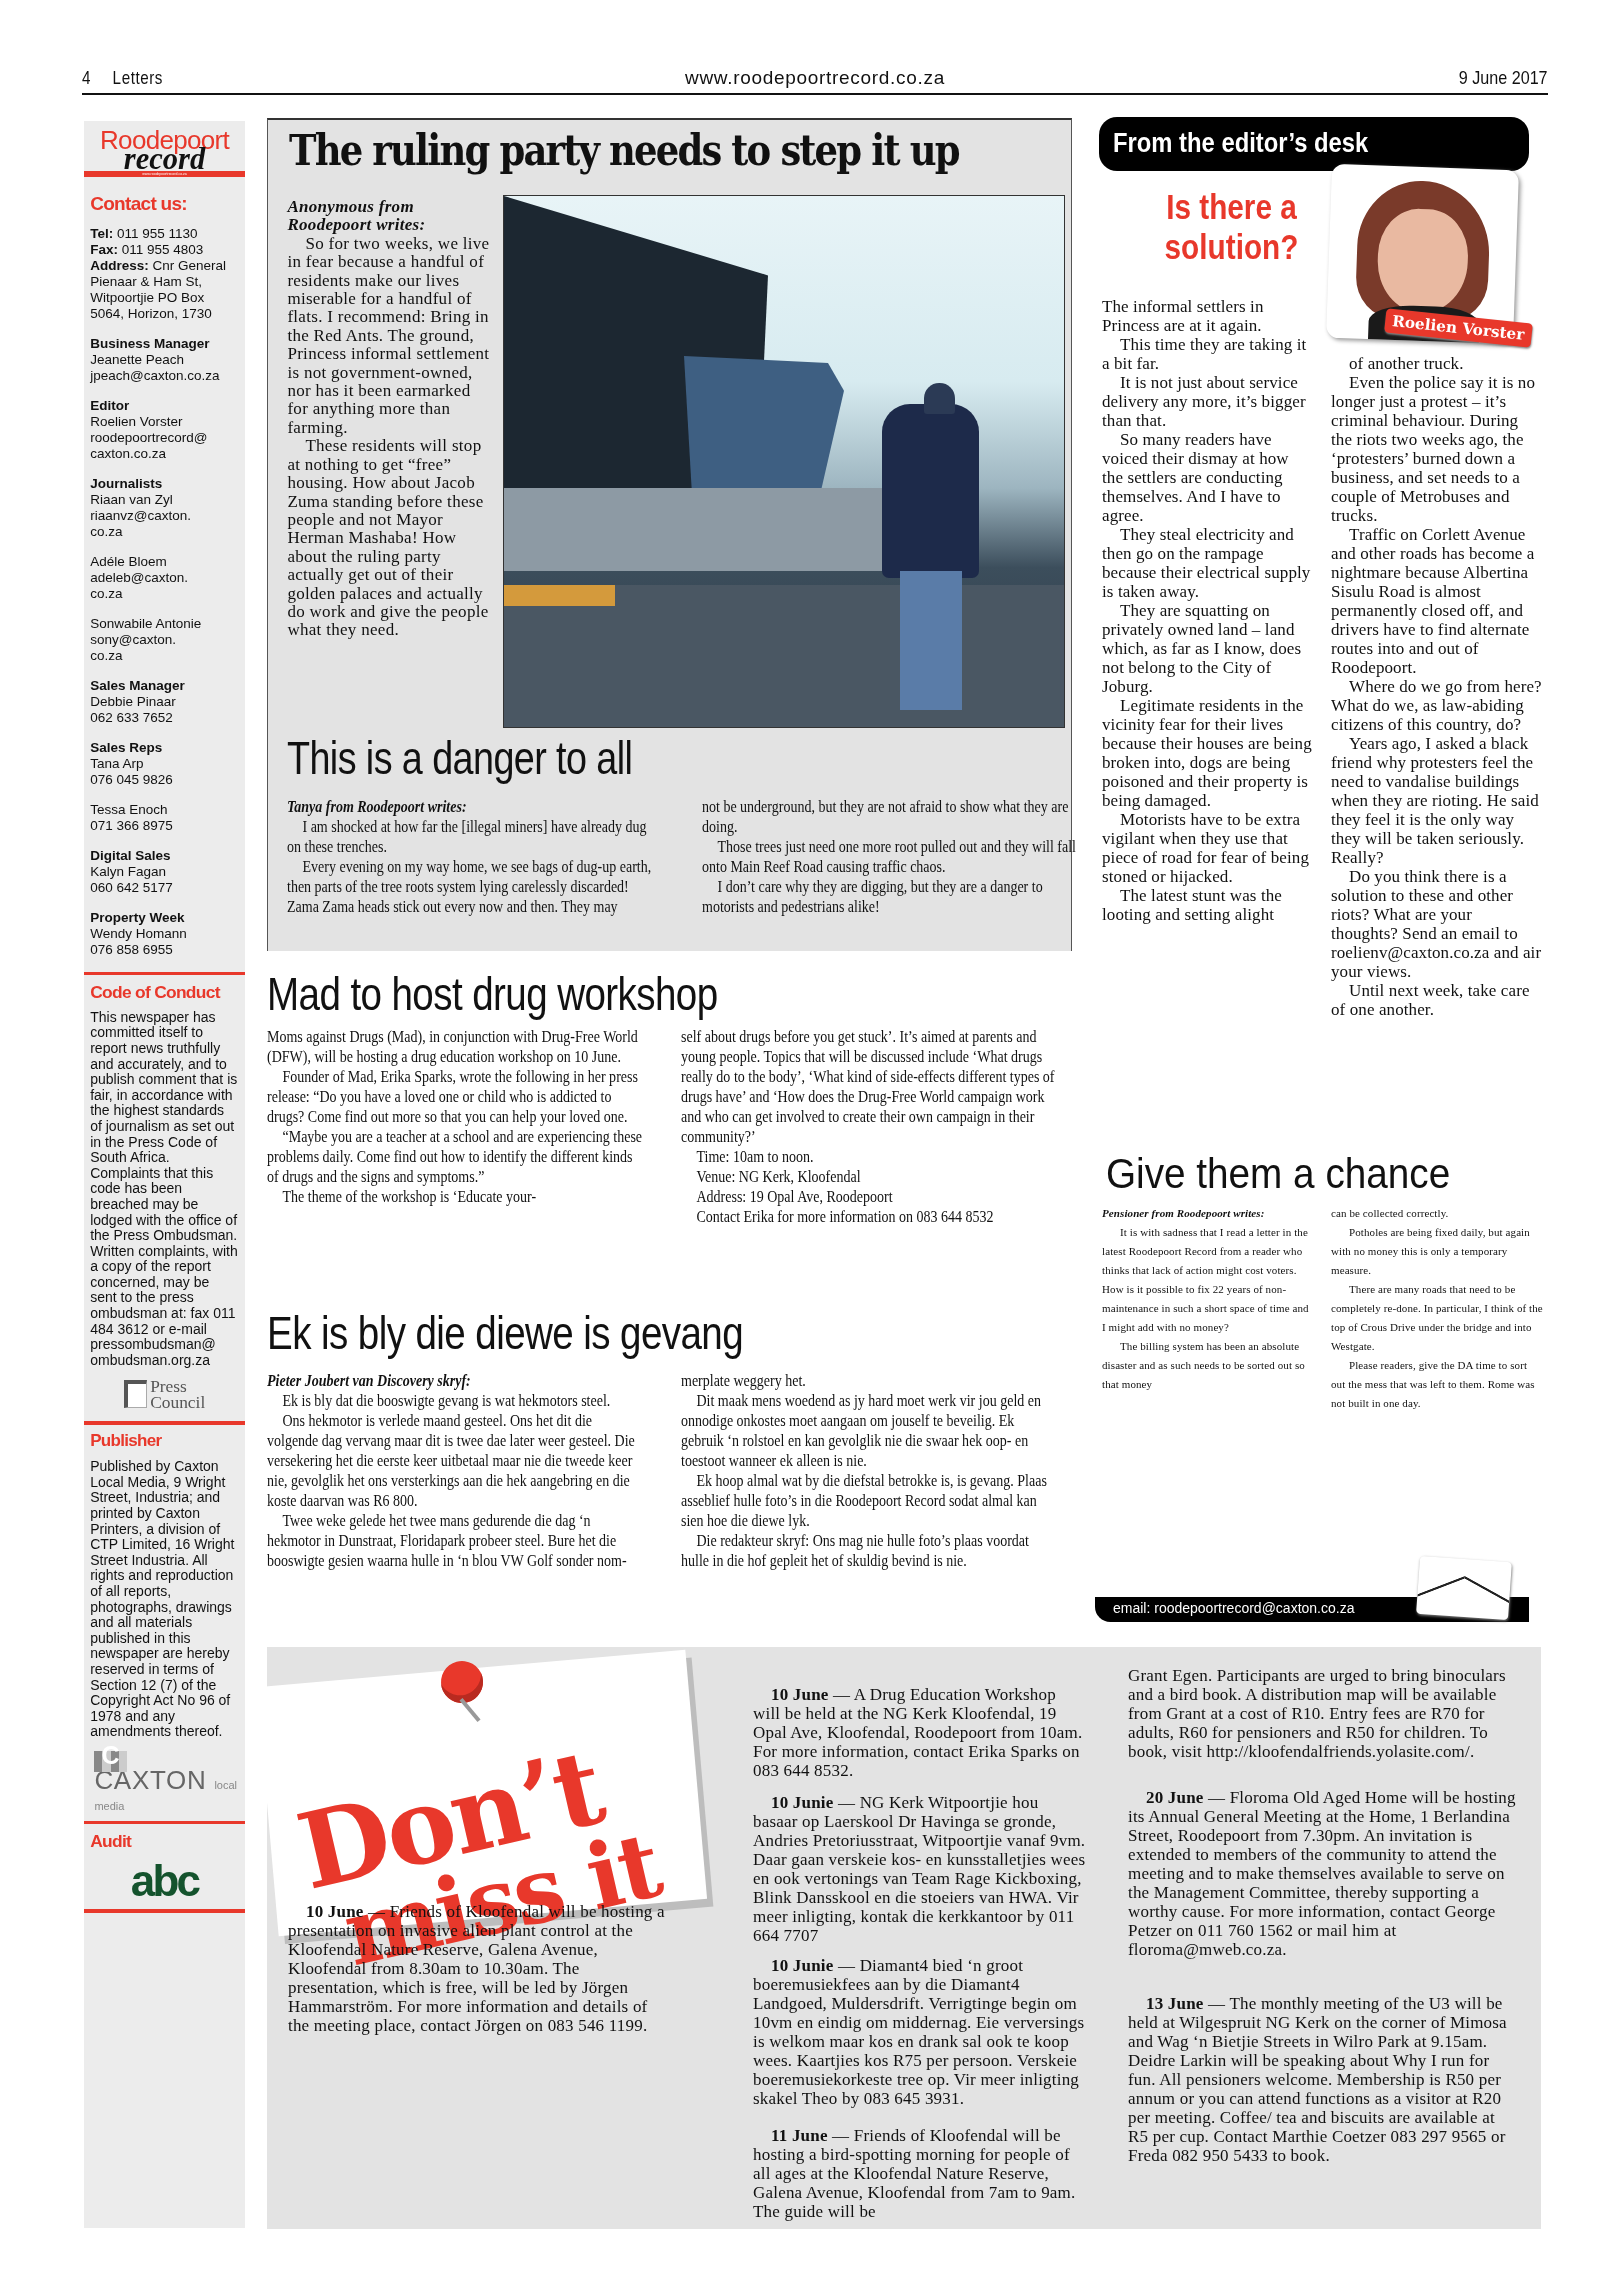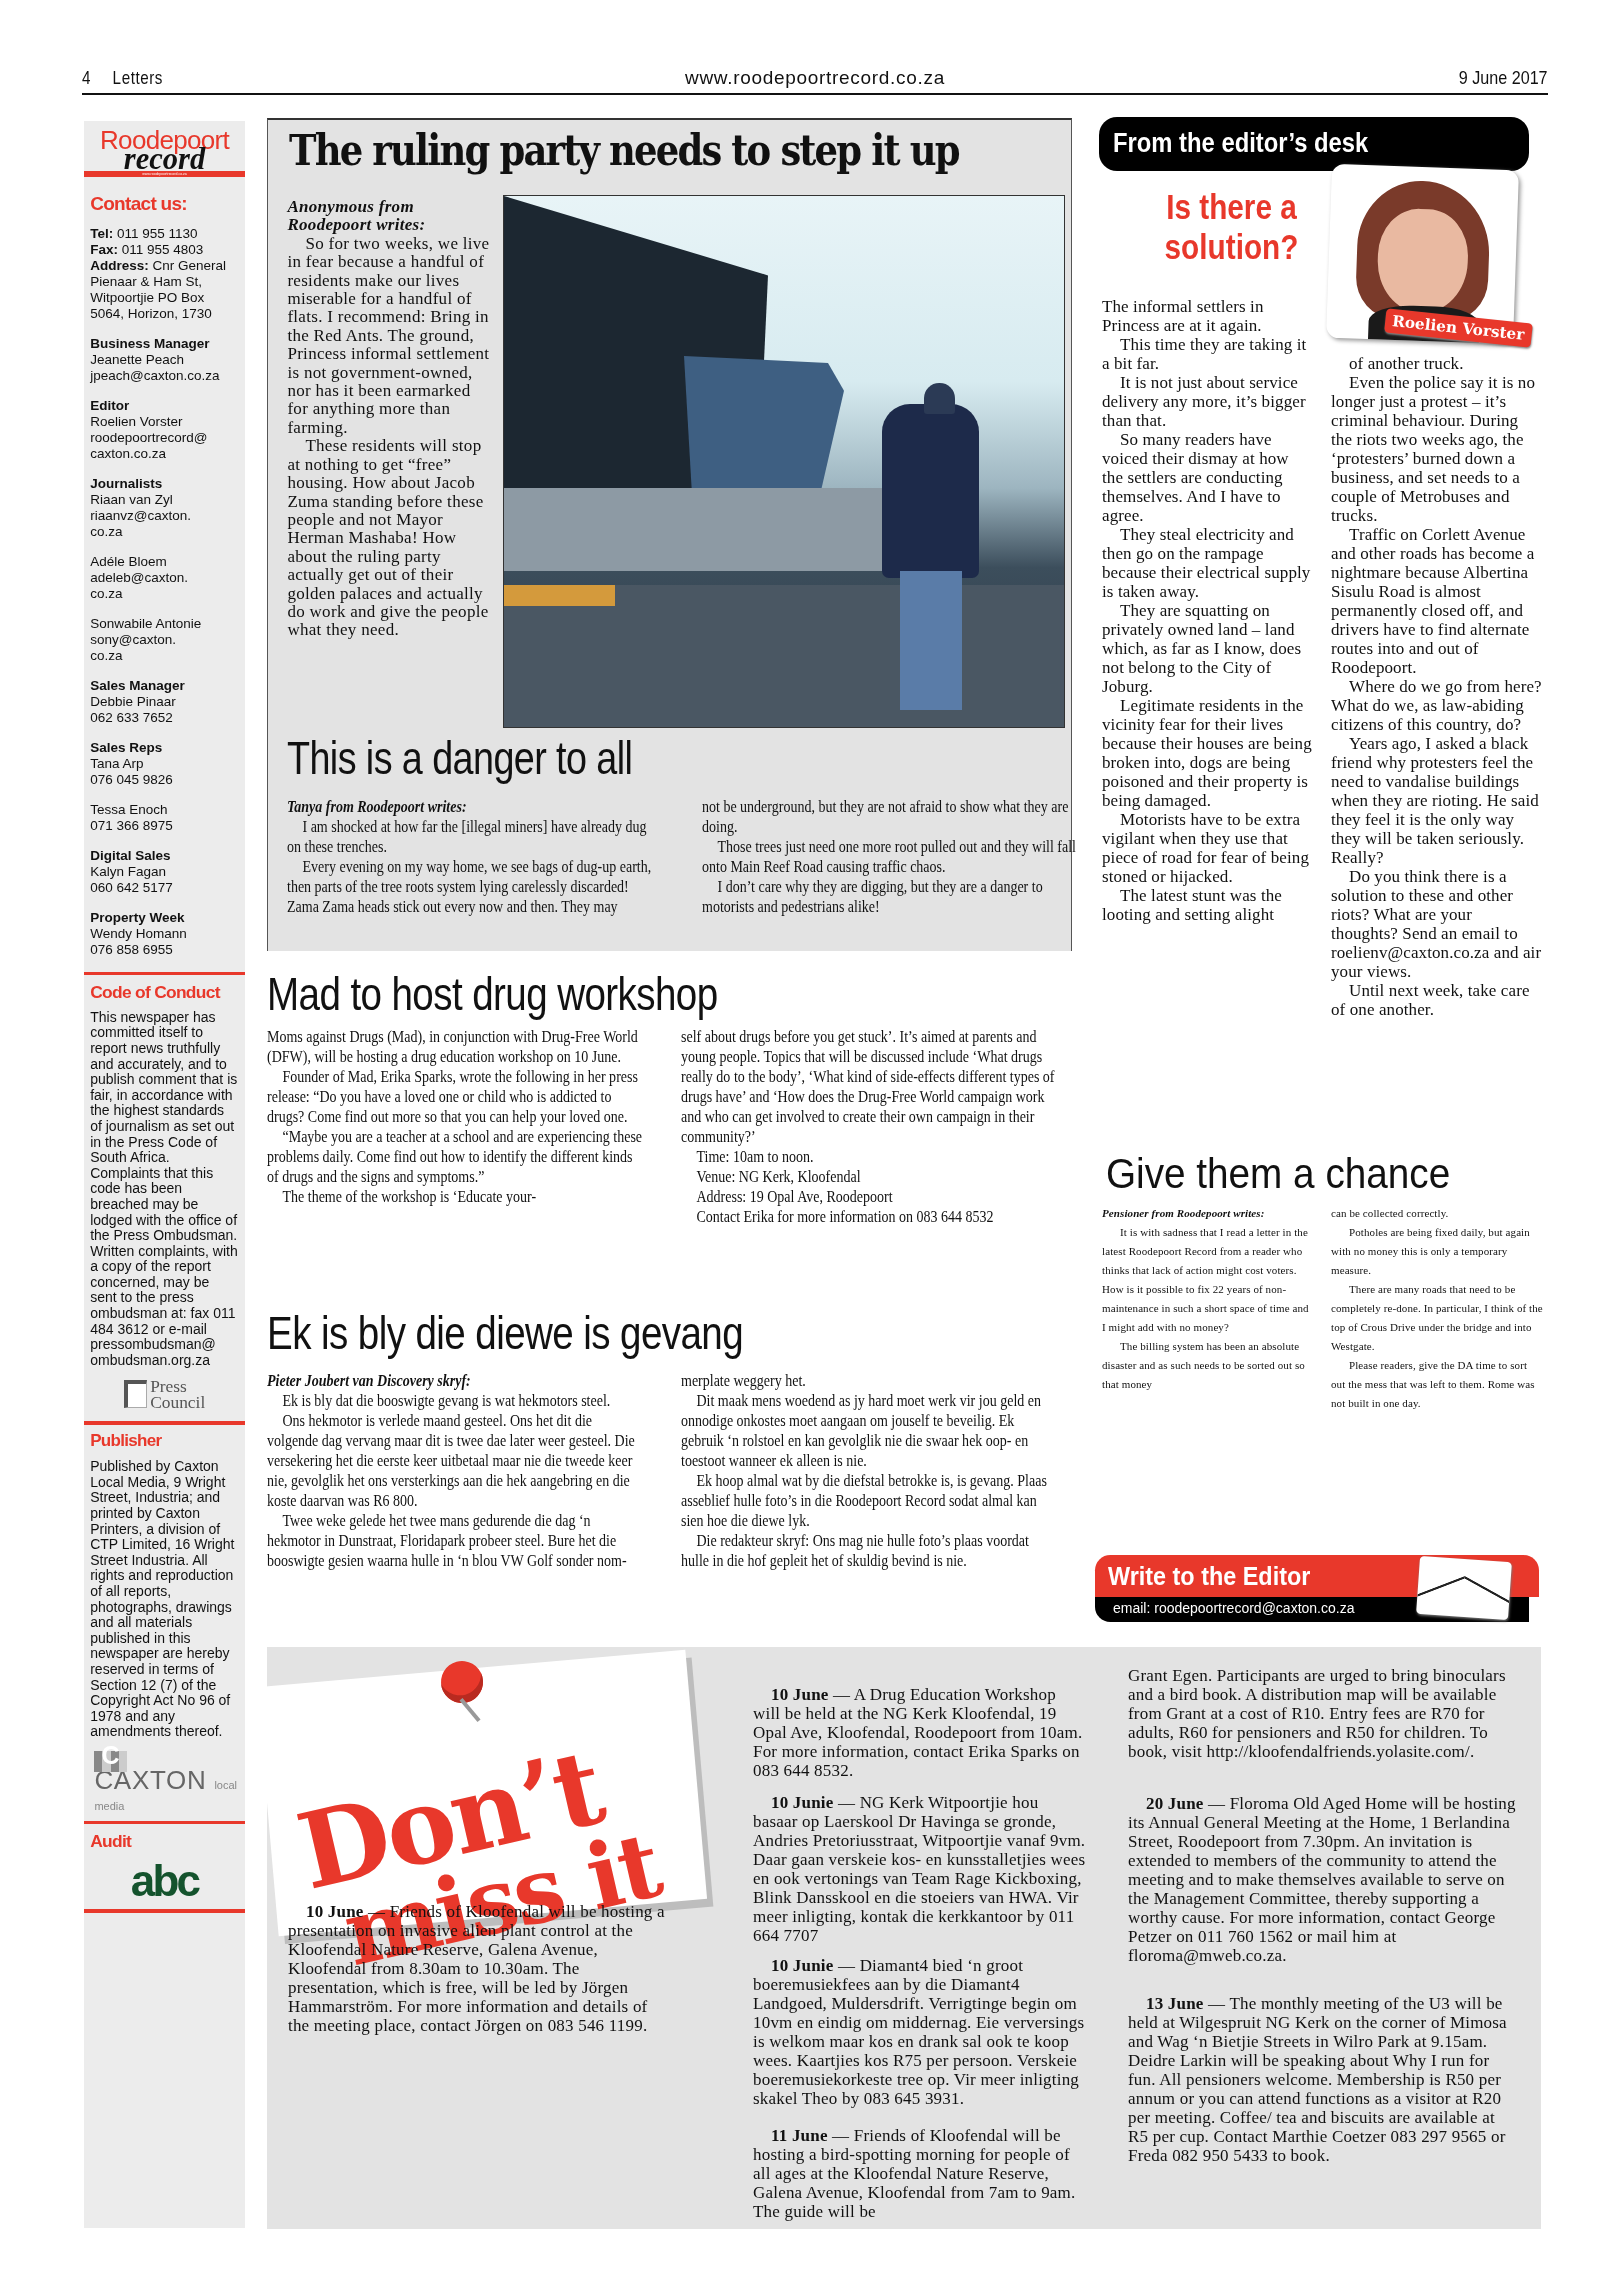--- a/index.html
+++ b/index.html
@@ -270,23 +270,20 @@
   <p class="indent">The billing system has been an absolute disaster and as such needs to be sorted out so that money</p>
 </div>
 <div class="give-col" style="left:1331px;top:1204px">
   <p>can be collected correctly.</p>
   <p class="indent">Potholes are being fixed daily, but again with no money this is only a temporary measure.</p>
   <p class="indent">There are many roads that need to be completely re-done. In particular, I think of the top of Crous Drive under the bridge and into Westgate.</p>
   <p class="indent">Please readers, give the DA time to sort out the mess that was left to them. Rome was not built in one day.</p>
 </div>
 
 <div class="write-box">
-  <div class="write-red">
-      <span>Write to the Editor</span>
-    </div>
   <div class="write-black">
       <span>email: roodepoortrecord@caxton.co.za</span>
     </div>
   <div class="envelope"></div>
 </div>
 
 <div class="events-box">
   <div class="note">
     <div class="dont">Don’t</div>
     <div class="miss">miss it</div>
@@ -307,20 +304,20 @@
   <div class="event ev-narrow" style="left:486px;top:309px">
     <span style="display:inline-block;width:18px"></span><b>10 Junie</b><span> — </span><span>Diamant4 bied ‘n groot boeremusiekfees aan by die Diamant4 Landgoed, Muldersdrift. Verrigtinge begin om 10vm en eindig om middernag. Eie verversings is welkom maar kos en drank sal ook te koop wees. Kaartjies kos R75 per persoon. Verskeie boeremusiekorkeste tree op. Vir meer inligting skakel Theo by 083 645 3931.</span>
   </div>
   <div class="event ev-narrow" style="left:486px;top:479px">
     <span style="display:inline-block;width:18px"></span><b>11 June</b><span> — </span><span>Friends of Kloofendal will be hosting a bird-spotting morning for people of all ages at the Kloofendal Nature Reserve, Galena Avenue, Kloofendal from 7am to 9am. The guide will be</span>
   </div>
 
   <div class="event" style="left:861px;top:19.4px;width:389px">
     <span>Grant Egen. Participants are urged to bring binoculars and a bird book. A distribution map will be available from Grant at a cost of R10. Entry fees are R70 for adults, R60 for pensioners and R50 for children. To book, visit http://kloofendalfriends.yolasite.com/.</span>
   </div>
-  <div class="event" style="left:861px;top:147px;width:389px">
+  <div class="event" style="left:861px;top:141px;width:389px">
     <span style="display:inline-block;width:18px"></span><b>20 June</b><span> — </span><span>Floroma Old Aged Home will be hosting its Annual General Meeting at the Home, 1 Berlandina Street, Roodepoort from 7.30pm. An invitation is extended to members of the community to attend the meeting and to make themselves available to serve on the Management Committee, thereby supporting a worthy cause. For more information, contact George Petzer on 011 760 1562 or mail him at floroma@mweb.co.za.</span>
   </div>
   <div class="event" style="left:861px;top:347px;width:389px">
     <span style="display:inline-block;width:18px"></span><b>13 June</b><span> — </span><span>The monthly meeting of the U3 will be held at Wilgespruit NG Kerk on the corner of Mimosa and Wag ‘n Bietjie Streets in Wilro Park at 9.15am. Deidre Larkin will be speaking about Why I run for fun. All pensioners welcome. Membership is R50 per annum or you can attend functions as a visitor at R20 per meeting. Coffee/ tea and biscuits are available at R5 per cup. Contact Marthie Coetzer 083 297 9565 or Freda 082 950 5433 to book.</span>
   </div>
 </div>
 
 
 </body></html>

